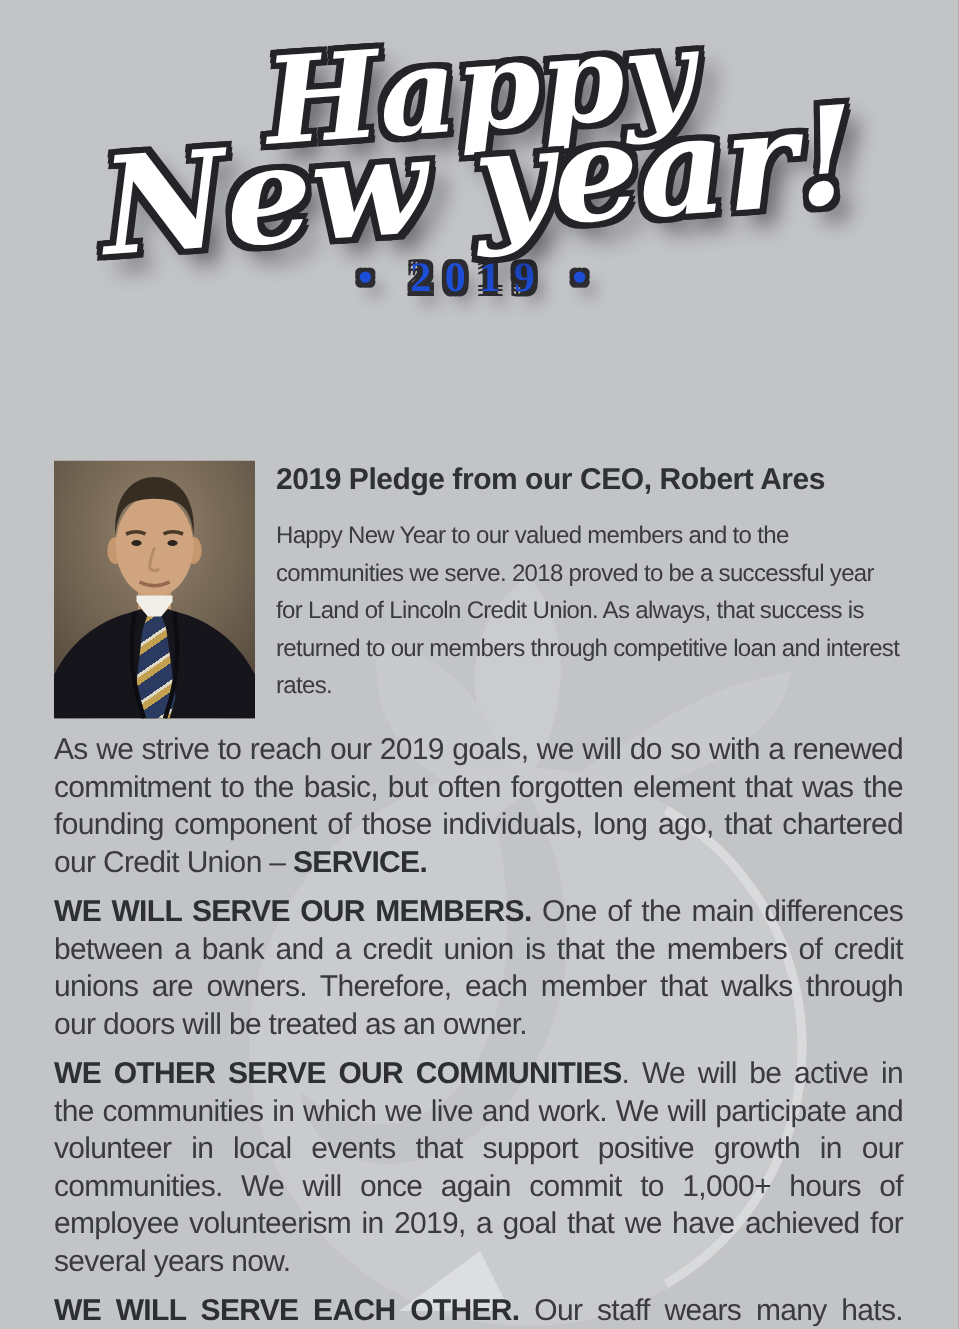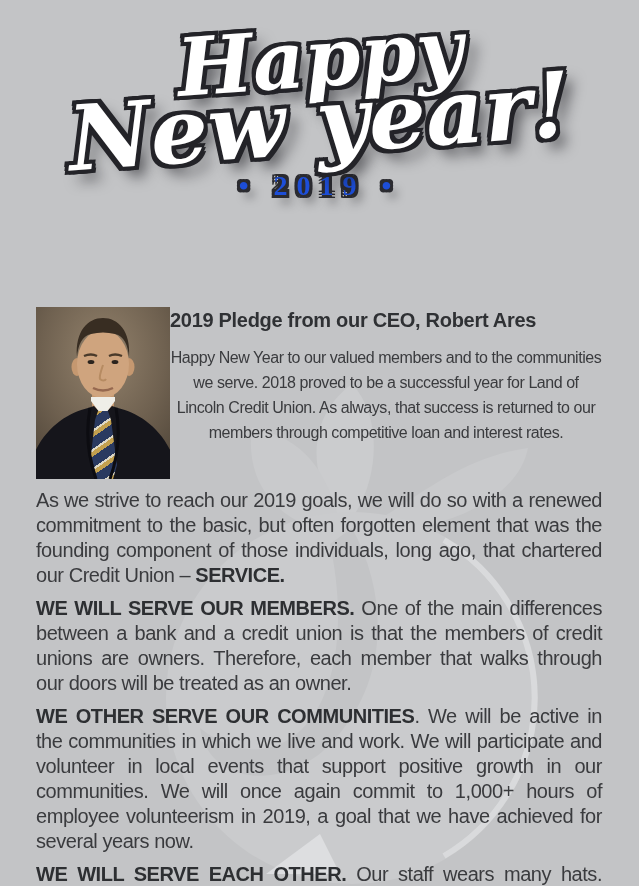--- a/index.html
+++ b/index.html
@@ -52,41 +52,41 @@
        6px 8px 10px rgba(15,15,20,0.5);
   }
   
   .content{
     position:relative;
     padding:0 37px 0 36px;
   }
   .ceo-row{
     display:flex;
     margin-top:20px;
+    gap:14px;
   }
   .ceo-photo{
     flex:0 0 134px;
     width:134px;height:172px;
     margin:0;
   }
   .ceo-col{flex:1;min-width:0;}
   .ceo-heading{
     margin:2px 0 13px 0;
     font-size:20px;
     font-weight:bold;
     letter-spacing:-0.3px;
     color:#2f3134;
   }
   .ceo-para{
     margin:0;
     font-size:16px;
     line-height:25px;
     letter-spacing:-0.45px;
     color:#3a3b3e;
-    text-align:center;
   }
   .body-p{
     margin:0 0 8px 0;
     font-size:20px;
     line-height:25px;
     letter-spacing:-0.45px;
     color:#3a3b3e;
     text-align:justify;
   }
   .body-p:first-of-type{margin-top:9px;}

